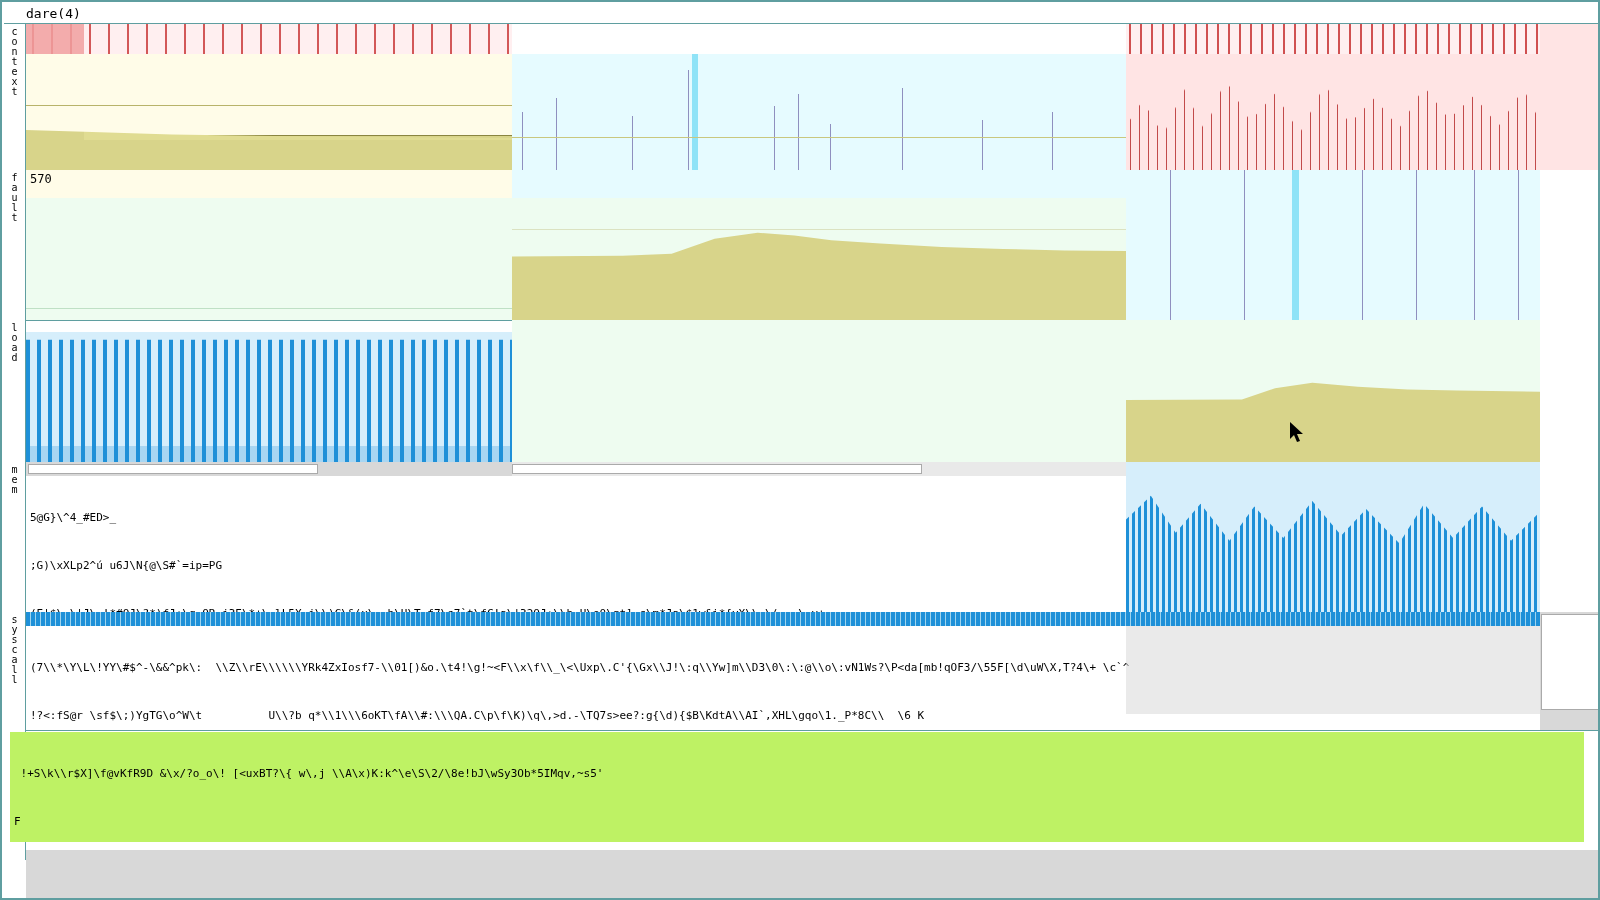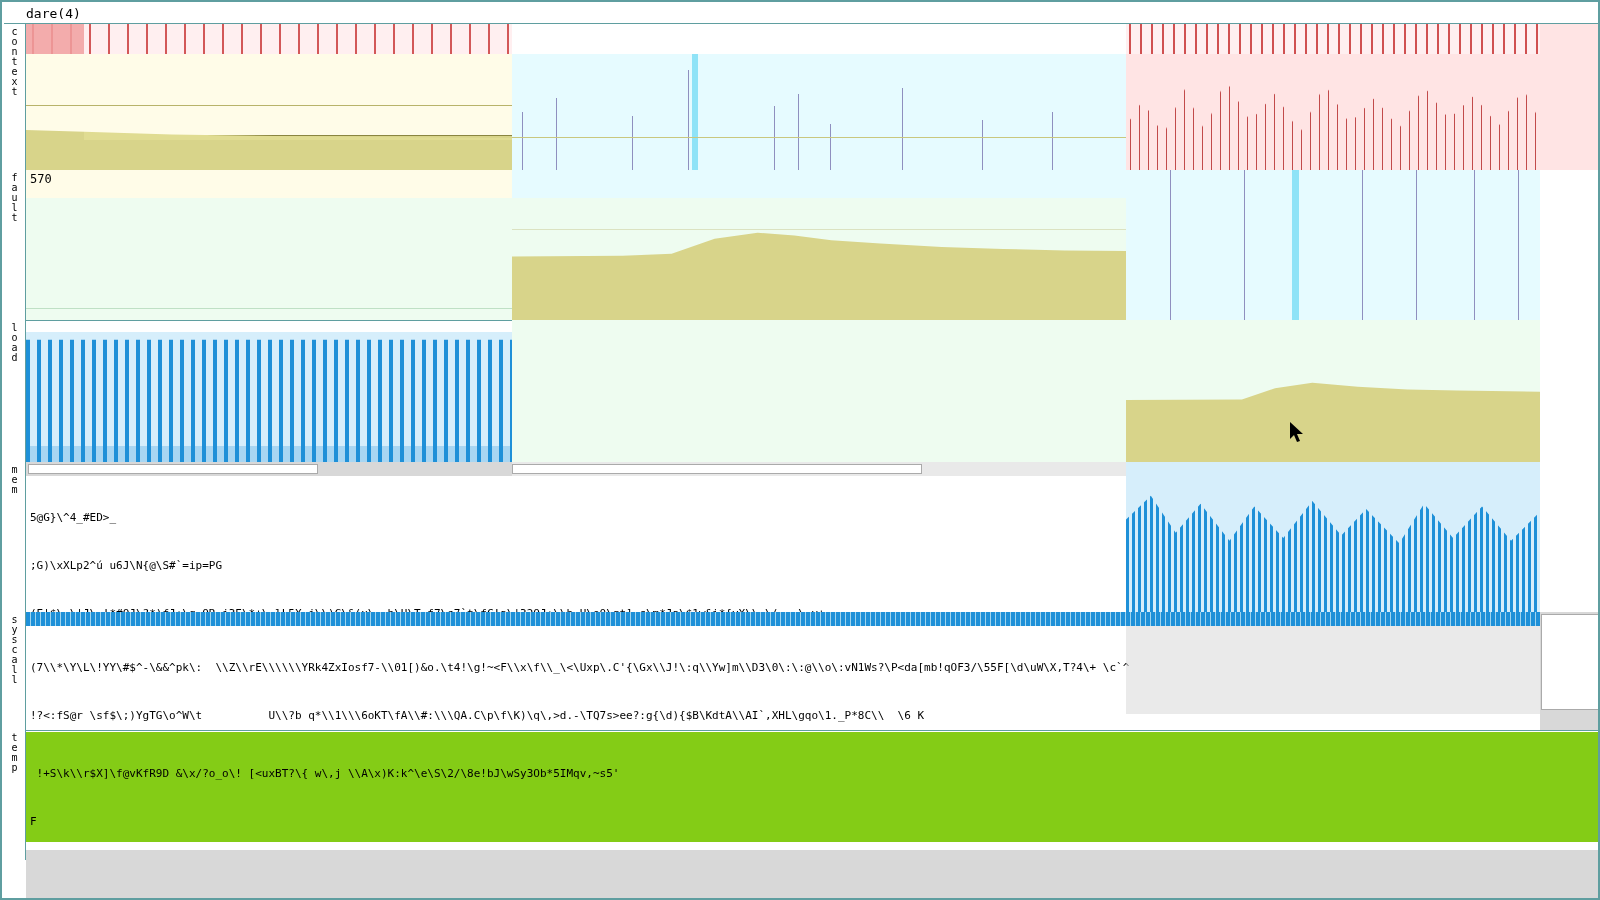--- a/index.html
+++ b/index.html
@@ -317,21 +317,21 @@
   </div>
 
   <div class="lane" style="left:1124px;top:624px;width:414px;height:88px;background:#d8d8d8;opacity:.55;"></div>
 
   <div class="scrollbar-v" style="left:1538px;top:610px;width:60px;height:118px;">
     <div class="thumb" style="top:2px;height:96px;"></div>
   </div>
 
   <div class="hline" style="top:728px;left:24px;right:0;"></div>
 
-  <div class="textdump" style="left:24px;top:730px;width:1574px;height:110px;background:#84cc16;">
+  <div class="textdump" style="left:8px;top:730px;width:1574px;height:110px;background:#bef264;">
     <div> !+S\k\\r$X]\f@vKfR9D &amp;\x/?o_o\! [&lt;uxBT?\{ w\,j \\A\x)K:k^\e\S\2/\8e!bJ\wSy3Ob*5IMqv,~s5'</div>
     <div>F</div>
     
   </div>
 
   <div class="scrollbar-h" style="left:24px;top:848px;width:1574px;height:48px;">
     <div class="thumb" style="left:0;width:0;border:0;background:transparent;"></div>
   </div>
 
 </div>

